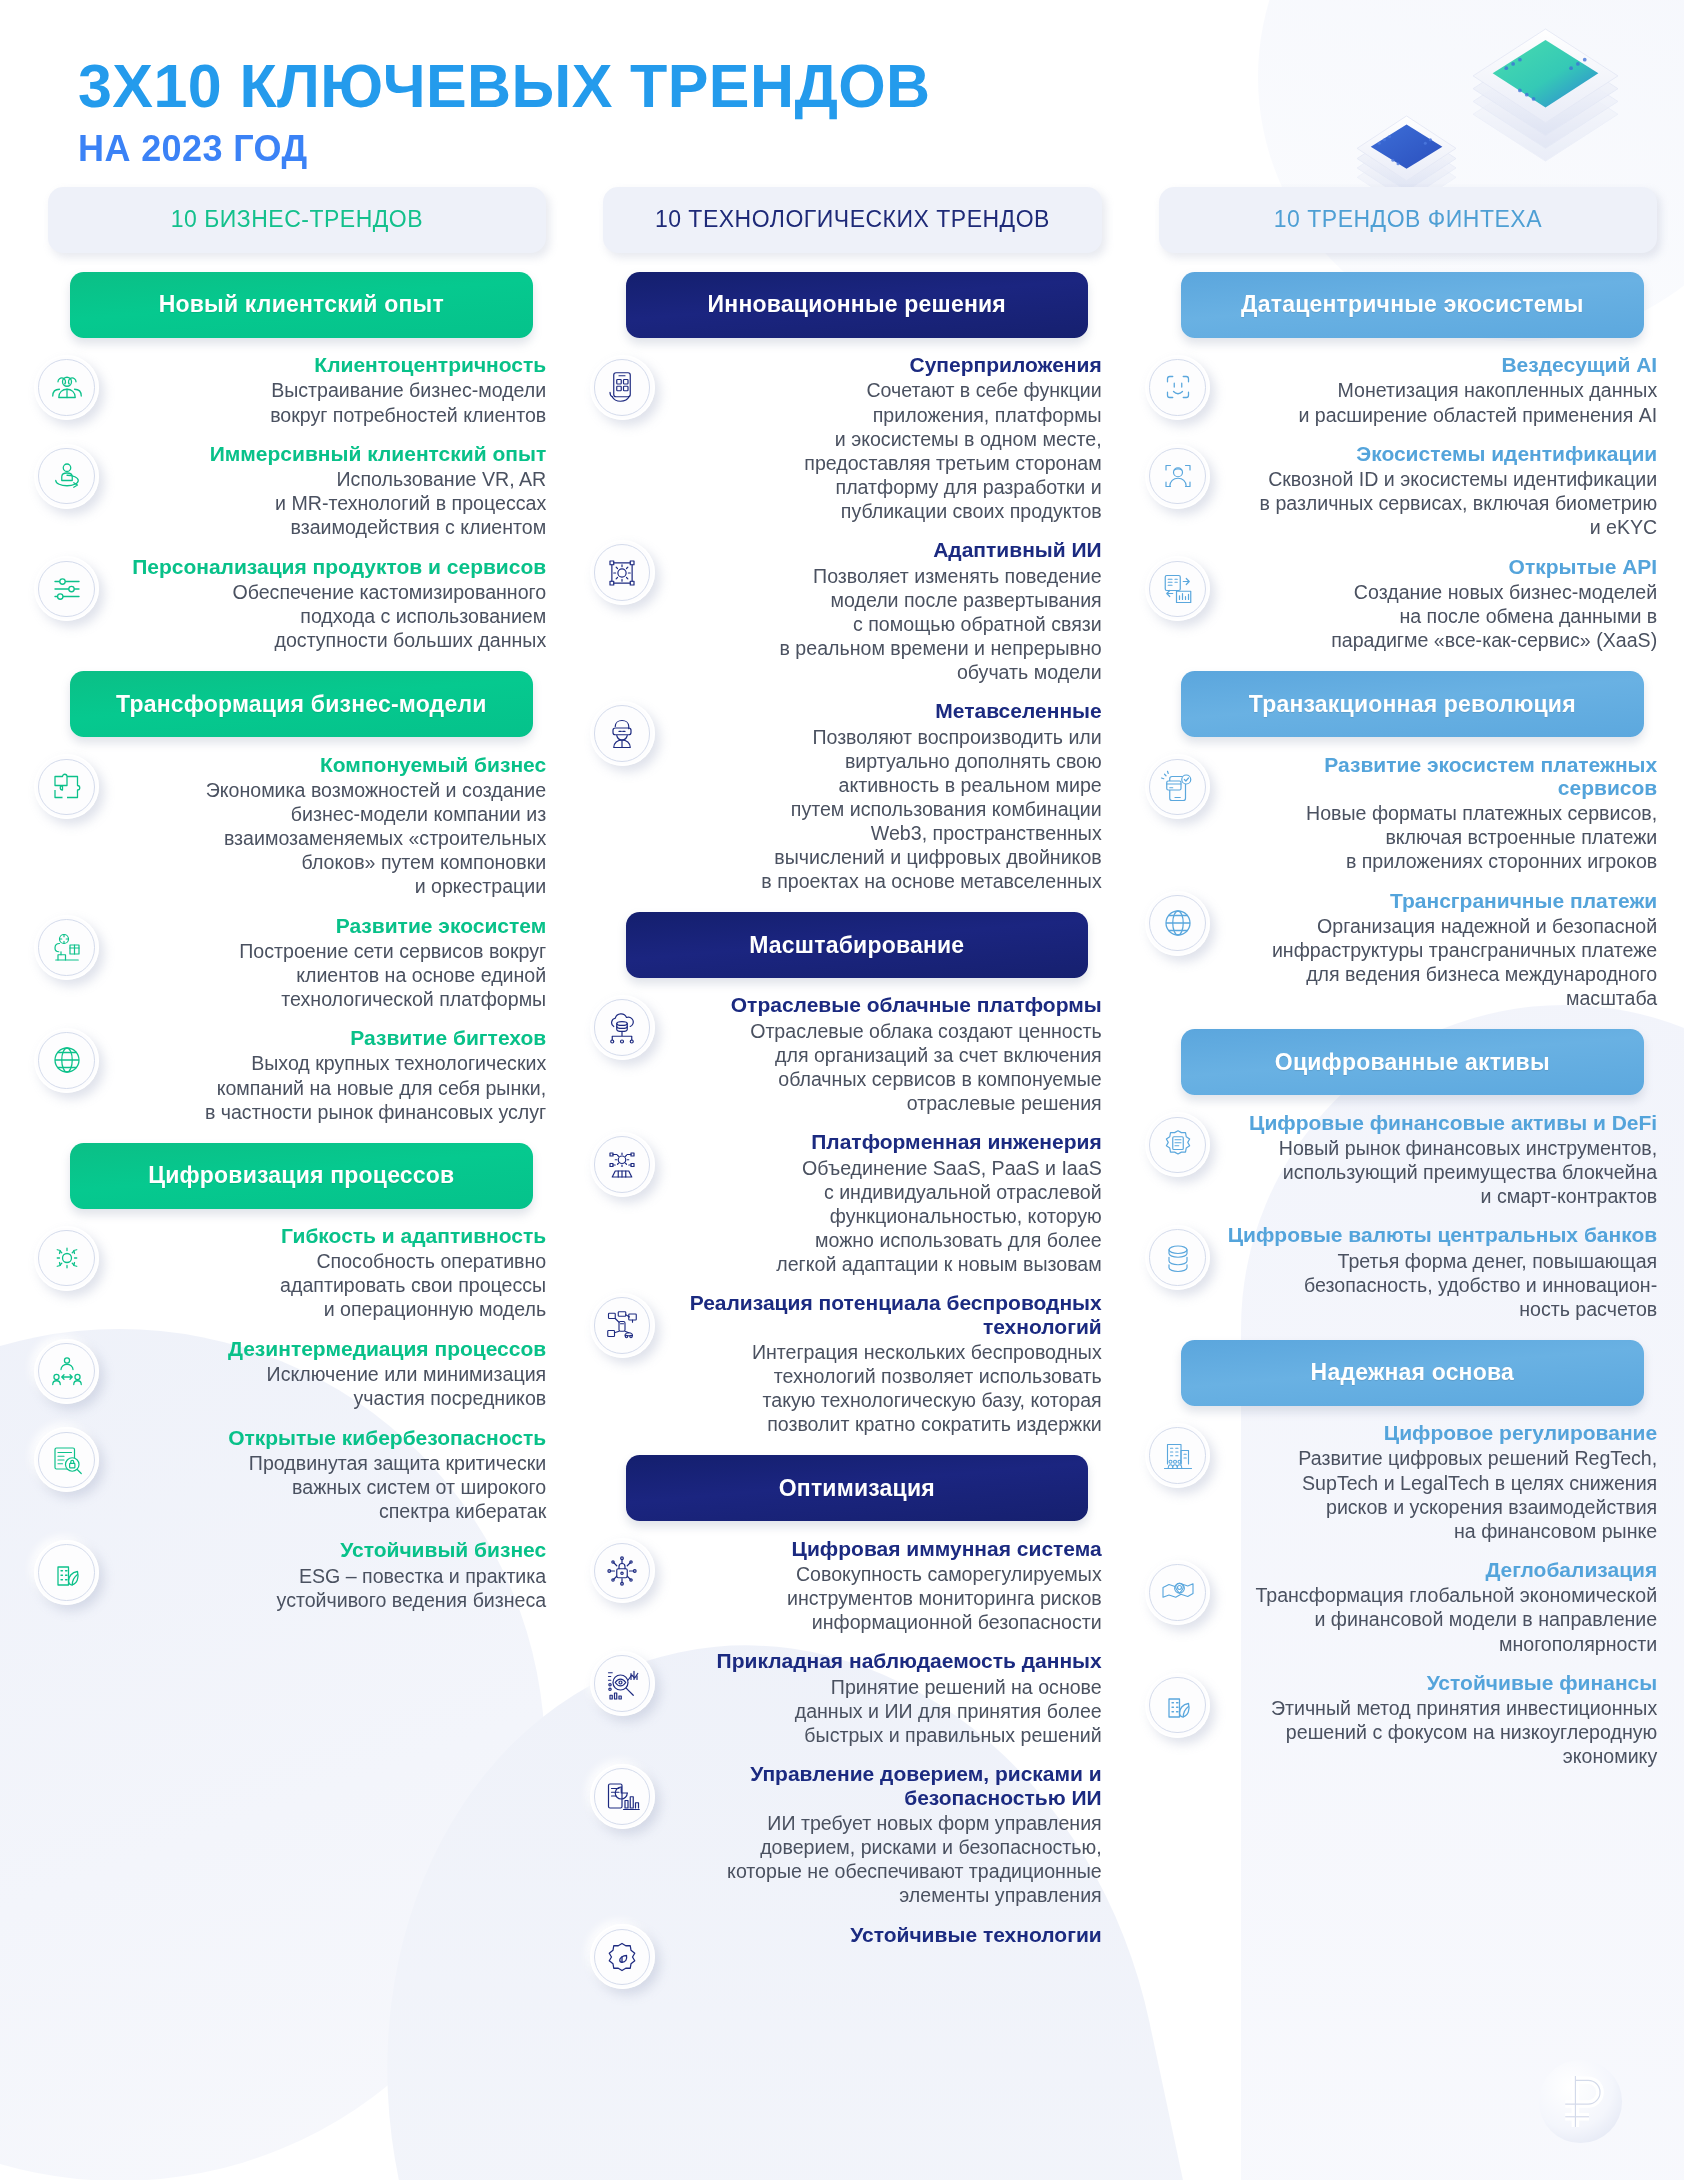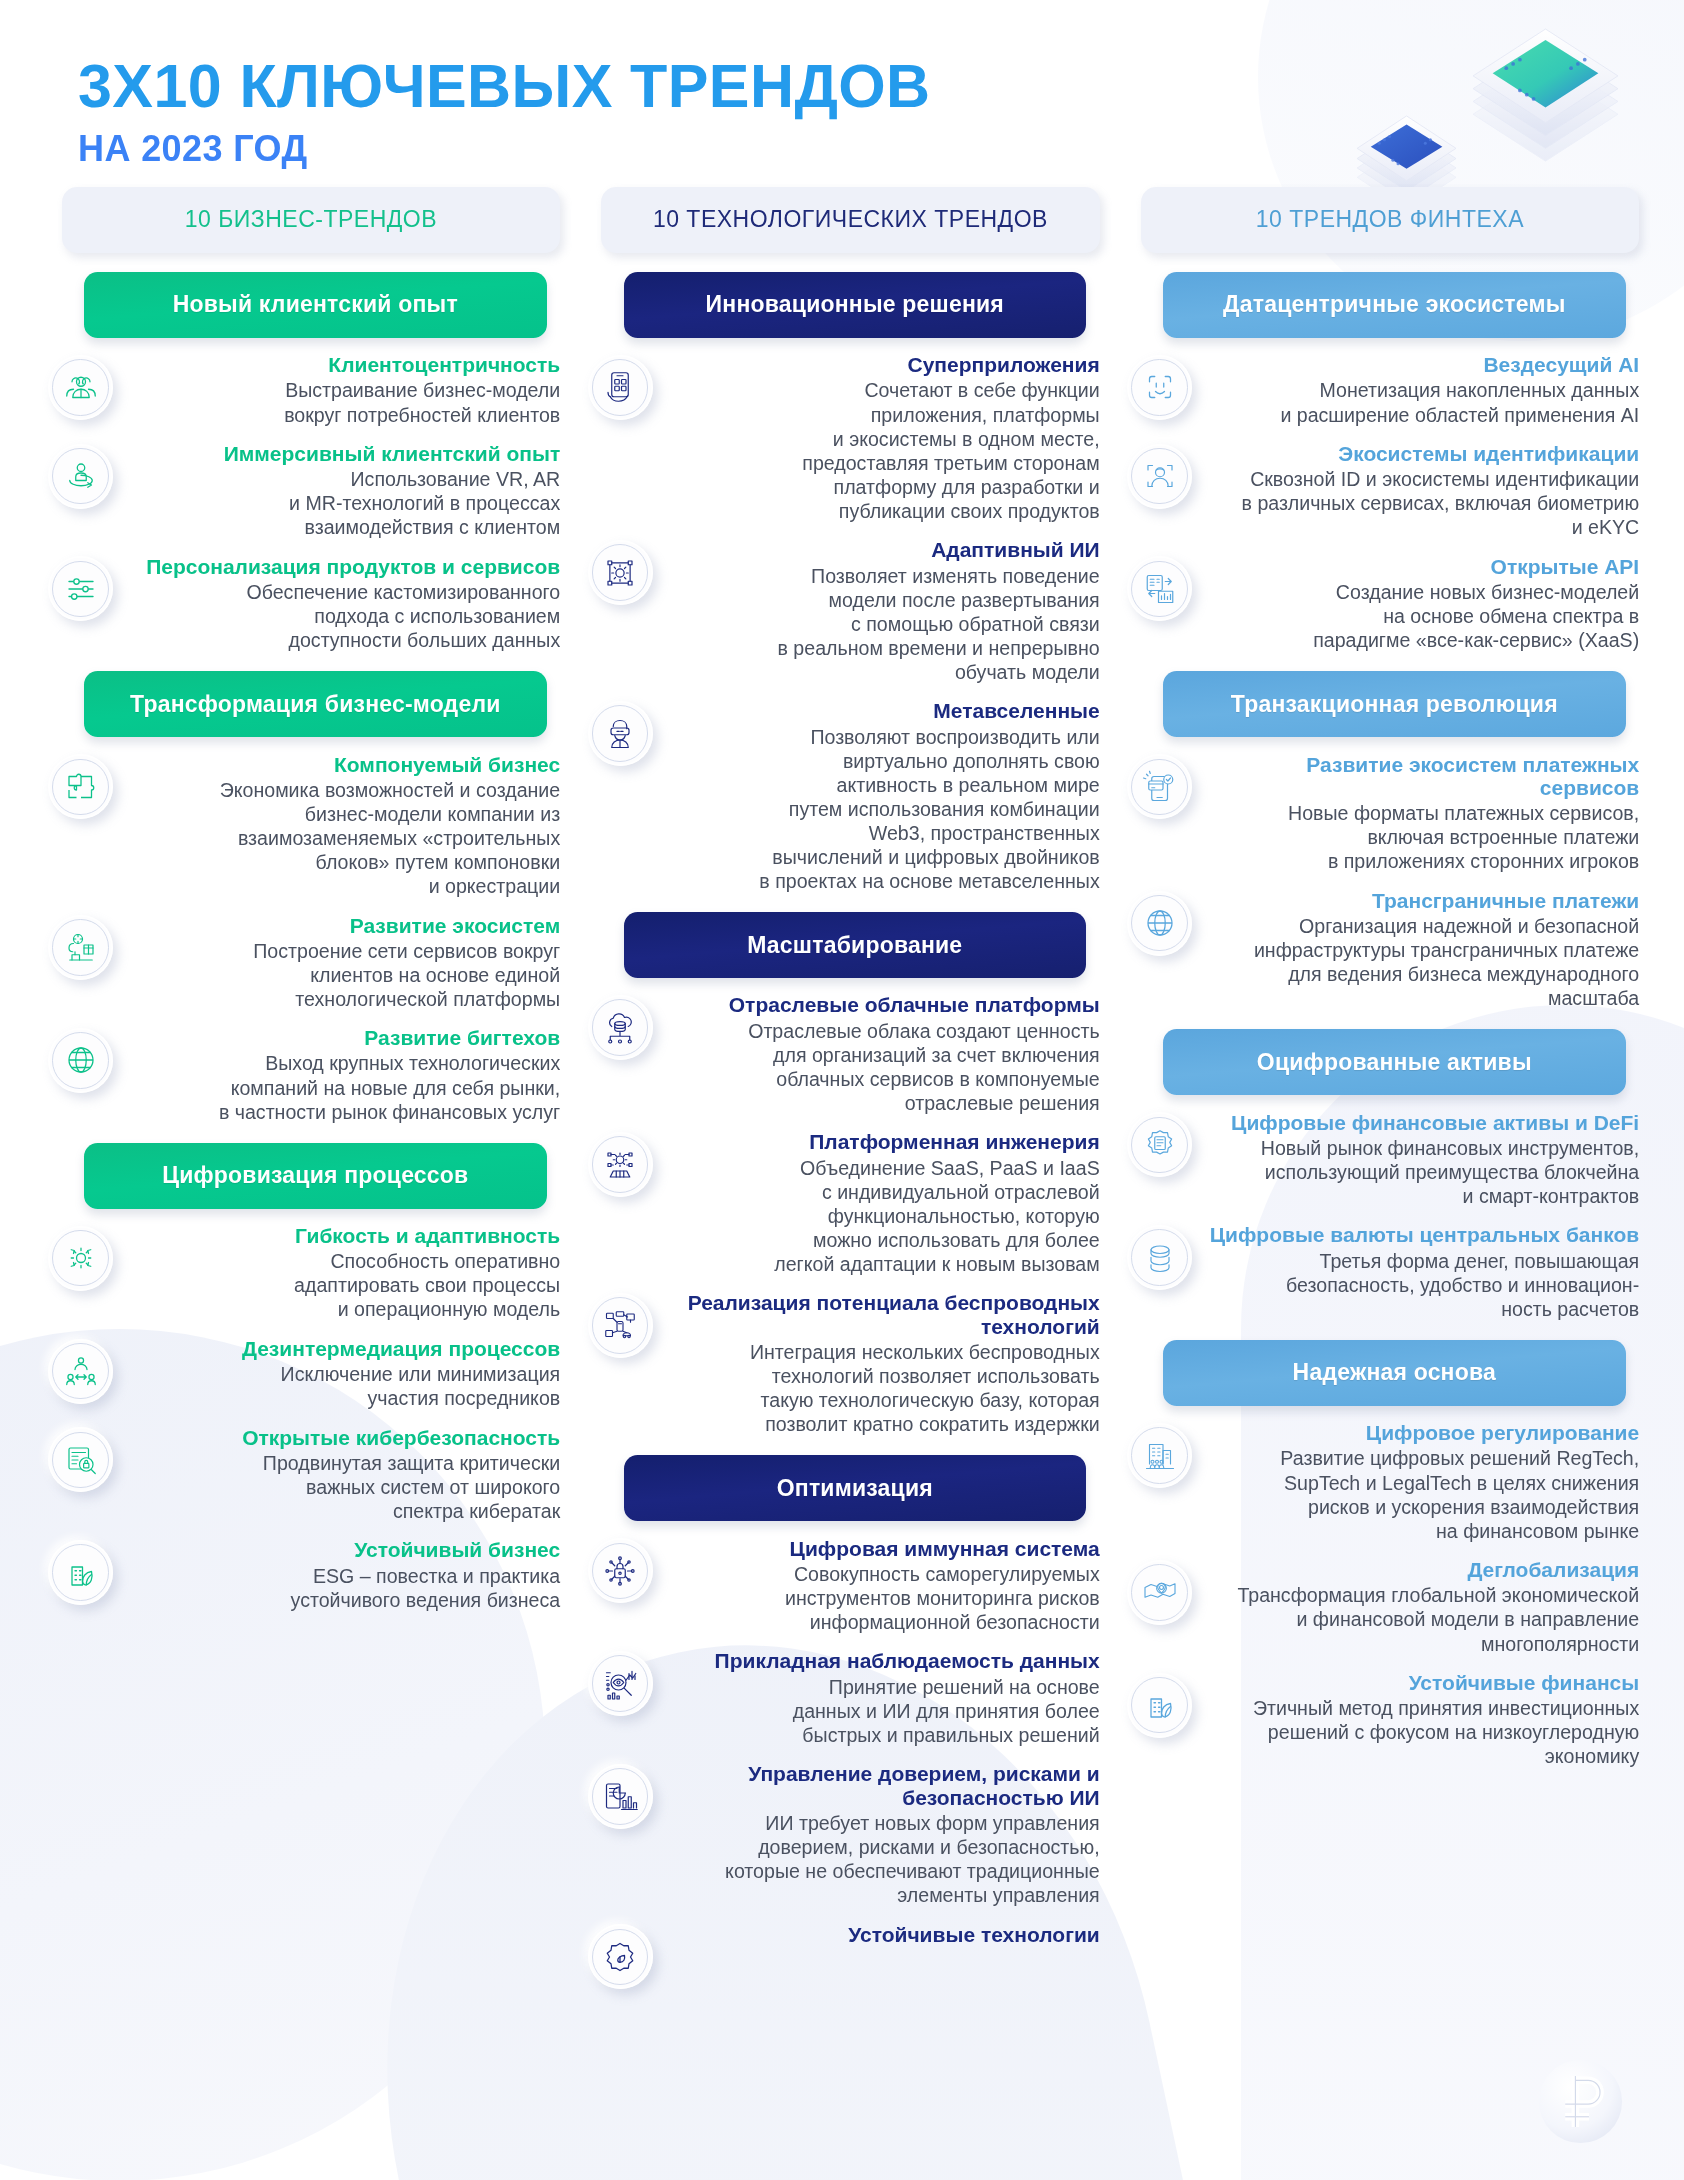--- a/index.html
+++ b/index.html
@@ -50,22 +50,22 @@
     color:#3b82f6;text-transform:uppercase;
   }
 
   
   .hero-art{position:absolute;right:49px;top:5.1px;width:358px;height:256px;z-index:2;}
 
   
   .columns{
     position:relative;z-index:3;
     display:flex;
-    gap:0;
-    padding:0 36px;
+    gap:16px;
+    padding:0 22px;
     margin-top:20.4px;
     align-items:flex-start;
   }
   .col{width:531px;flex:0 0 531px;position:relative;}
   .col + .col{margin-left:8.5px;}
 
   
   .col-head{
     background:#eef1f9;
     border-radius:15.3px;
@@ -727,21 +727,21 @@
             <path d="M11 11h5M11 15h5M11 19h5M20 11h3M20 15h3"></path>
             <path d="M31 14h8M35 10l4 4-4 4"></path>
             <path d="M17 30h-8M13 26l-4 4 4 4"></path>
             <path d="M22 27h19v15H22z"></path>
             <path d="M26 38v-5M30 38v-8M34 38v-4M38 38v-7"></path>
           </svg>
         </span>
         <div class="trend-body">
           <div class="trend-title">Открытые API</div>
           <div class="trend-desc">Создание новых бизнес-моделей
-на основе обмена спектра в
+на после обмена данными в
 парадигме «все-как-сервис» (XaaS)</div>
         </div>
       </div>
     </div>
 
     <div class="group">
       <div class="pill">
         <span class="pill-text">Транзакционная революция</span>
       </div>
 

